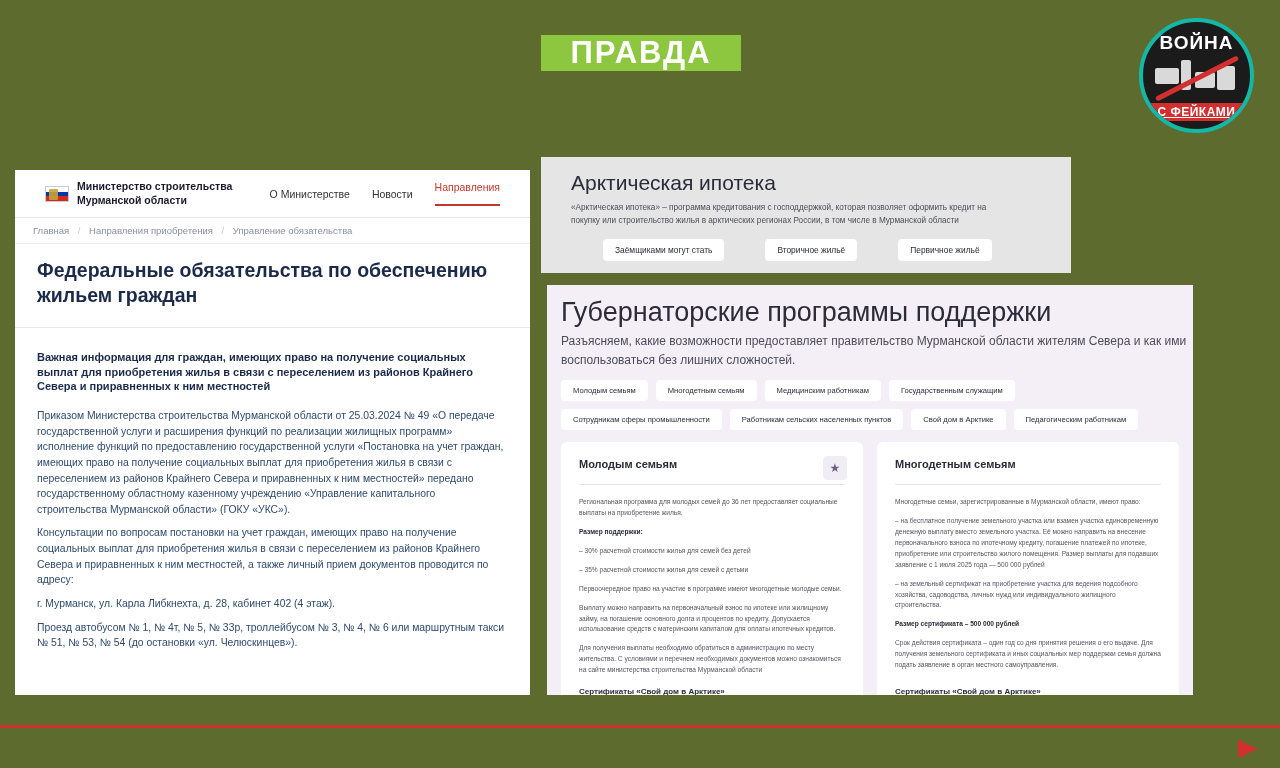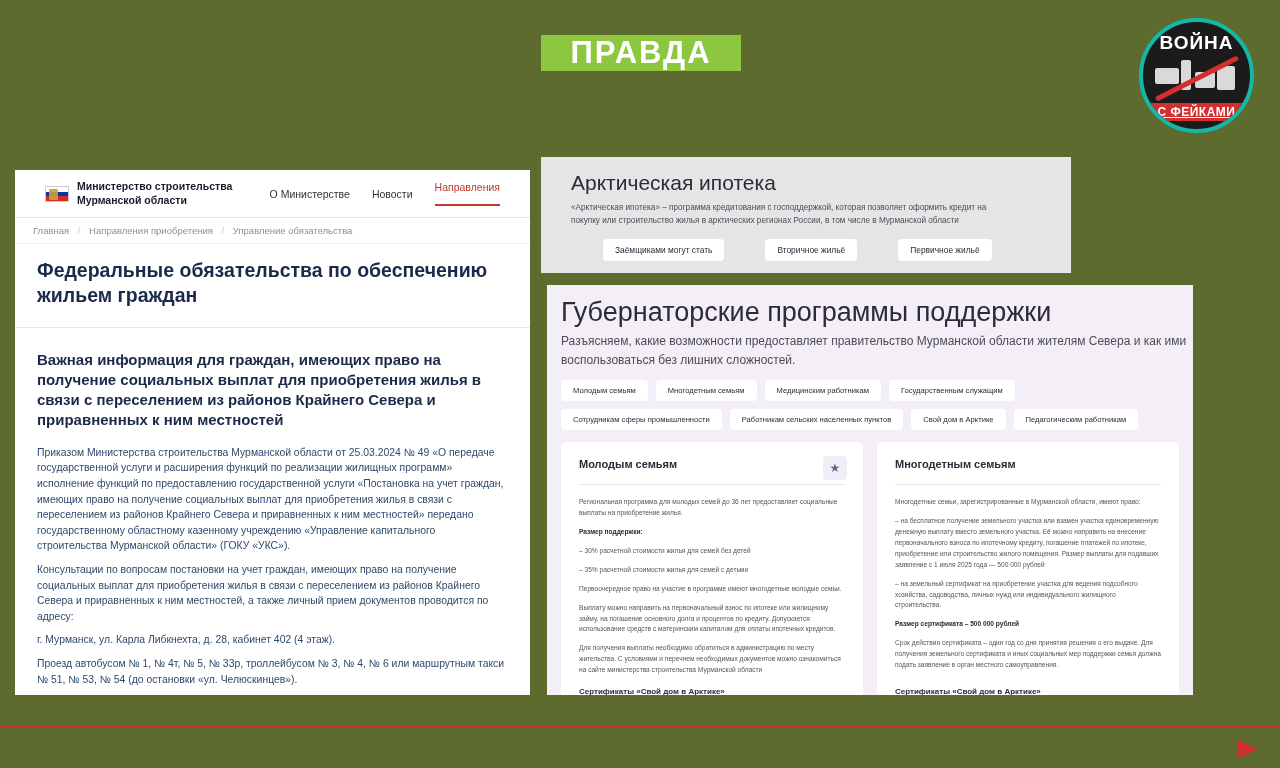--- a/index.html
+++ b/index.html
@@ -74,21 +74,21 @@
     padding:7px 18px; font-size:9.5px; color:#8a8f98; background:#ffffff;
     border-bottom:1px solid #efefef;
   }
   .ml-crumb span{ color:#8a8f98; }
   .ml-crumb .sep{ margin:0 6px; color:#c5c9cf; }
   .ml-h1{
     padding:14px 22px 18px 22px; font-size:19.5px; font-weight:bold; color:#1b2a4a;
     line-height:1.3; border-bottom:1px solid #e9e9e9;
   }
   .ml-h2{
-    padding:22px 22px 4px 22px; font-size:15px; font-weight:bold; color:#1b2a4a;
+    padding:22px 22px 4px 22px; font-size:11px; font-weight:bold; color:#1b2a4a;
     line-height:1.35;
   }
   .ml-body{
     padding:10px 22px 0 22px; font-size:10.4px; color:#2f4a6d; line-height:1.5;
   }
   .ml-body p{ margin:0 0 8px 0; }
   
   .shot-arctic{
     position:absolute; left:541px; top:157px; width:530px; height:116px;
     background:#e5e5e5; padding:14px 30px; overflow:hidden;

